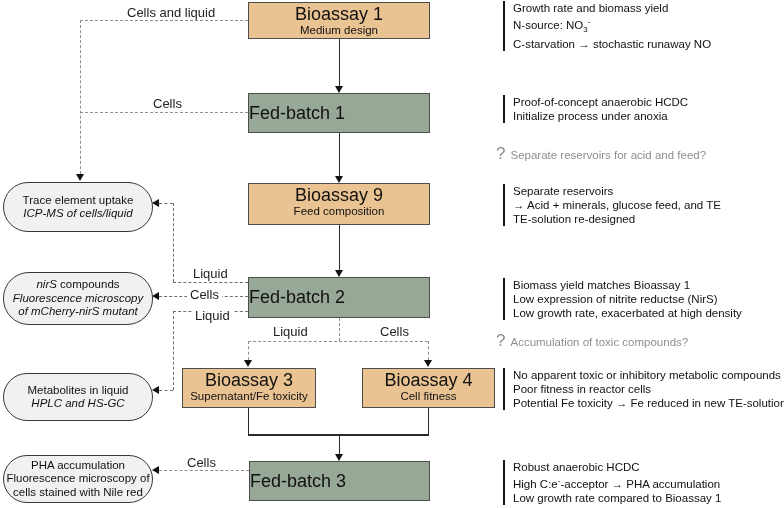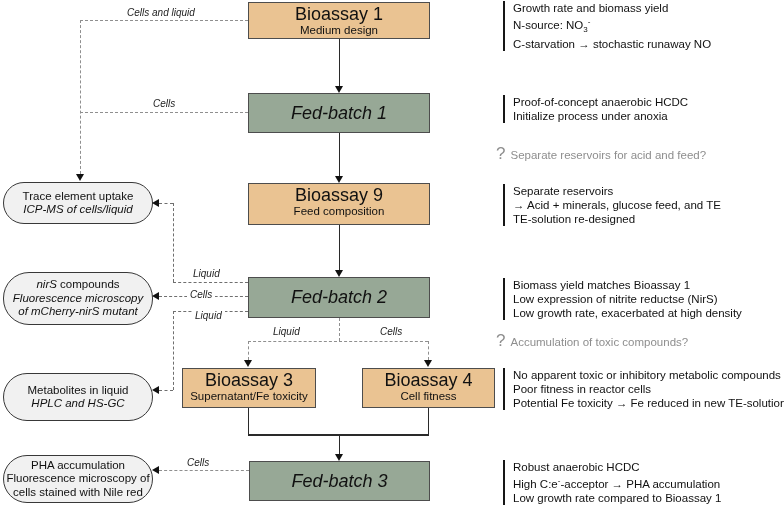--- a/index.html
+++ b/index.html
@@ -4,40 +4,40 @@
 <style>
   html,body{margin:0;padding:0;background:#fff;}
   #canvas{position:relative;width:784px;height:508px;background:#ffffff;overflow:hidden;
           font-family:"Liberation Sans",sans-serif;color:#111;}
   
   .box{position:absolute;box-sizing:border-box;border:1.4px solid #4d4d4d;text-align:center;}
   .box.tan{background:#eac392;}
   .box.green{background:#97a896;}
   .box .title{font-size:18px;line-height:19px;padding-top:2px;}
   .box .subtitle{font-size:11.5px;line-height:13px;}
-  .box.single{display:flex;align-items:center;justify-content:center;font-style:italic;}
+  .box.single{display:flex;align-items:center;}
   .box.single .title{padding-top:0;}
   
   .oval{position:absolute;left:3px;width:150px;box-sizing:border-box;background:#f1f1f1;
         border:1.5px solid #383838;border-radius:26px;display:flex;flex-direction:column;
         justify-content:center;text-align:center;font-size:11.5px;line-height:13.5px;}
   .it{font-style:italic;}
   
   .sline{position:absolute;background:#2a2a2a;}
   
   .dh{position:absolute;border-top:1.6px dashed #8f8f8f;height:0;}
   .dv{position:absolute;border-left:1.6px dashed #8f8f8f;width:0;}
   .dark{border-color:#6f6f6f;}
   
   .ah-down{position:absolute;width:0;height:0;border-left:4.5px solid transparent;
            border-right:4.5px solid transparent;border-top:7px solid #111;}
   .ah-left{position:absolute;width:0;height:0;border-top:4.5px solid transparent;
            border-bottom:4.5px solid transparent;border-right:7px solid #111;}
   
-  .elabel{position:absolute;font-size:10px;line-height:13px;color:#222;background:#fff;padding:0 3px;white-space:nowrap;font-style:italic;}
+  .elabel{position:absolute;font-size:13px;line-height:13px;color:#222;background:#fff;padding:0 3px;white-space:nowrap;}
   
   .ann{position:absolute;left:503px;border-left:2px solid #161616;padding-left:8px;
        font-size:11.5px;line-height:14px;white-space:nowrap;color:#111;}
   .ann sub{font-size:8px;}
   .ann sup{font-size:8px;}
   .q{position:absolute;left:496px;display:flex;gap:5px;color:#8e8e8e;font-size:11.5px;
      line-height:14px;white-space:nowrap;}
   .q .mark{font-size:17px;line-height:16px;font-family:"Liberation Sans",sans-serif;}
   .q .qtext{margin-top:2px;}
 </style>
@@ -71,21 +71,21 @@
 
   <div class="box tan" style="left:362px;top:368px;width:133px;height:40px;">
     <div class="title">Bioassay 4</div>
     <div class="subtitle">Cell fitness</div>
   </div>
 
   <div class="box green single" style="left:249px;top:461px;width:181px;height:40px;">
     <div class="title">Fed-batch 3</div>
   </div>
 
-  <div class="oval" style="top:182px;height:42px;">
+  <div class="oval" style="top:182px;height:50px;">
     <div>Trace element uptake</div>
     <div class="it">ICP-MS of cells/liquid</div>
   </div>
 
   <div class="oval" style="top:272px;height:53px;">
     <div><span class="it">nirS</span><span> compounds</span></div>
     <div class="it">Fluorescence microscopy</div>
     <div class="it">of mCherry-nirS mutant</div>
   </div>
 

